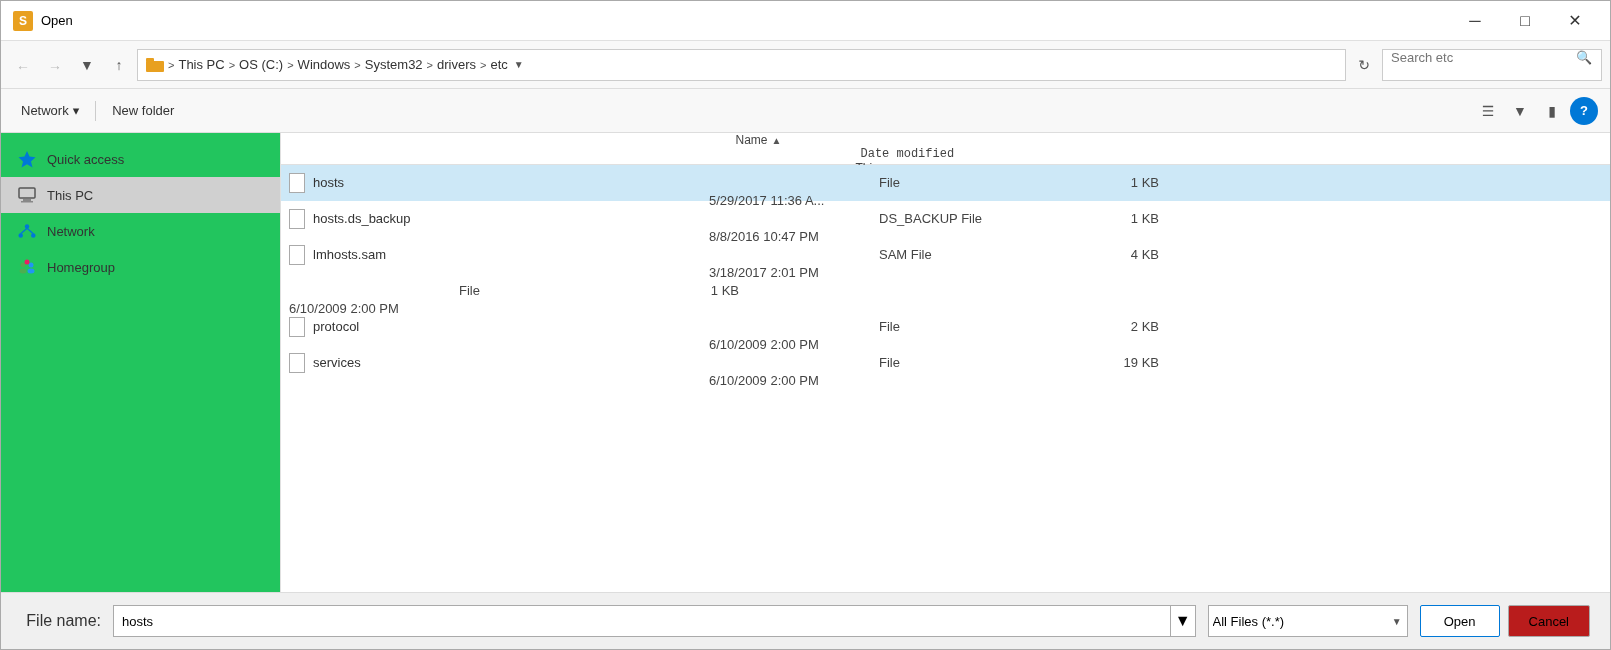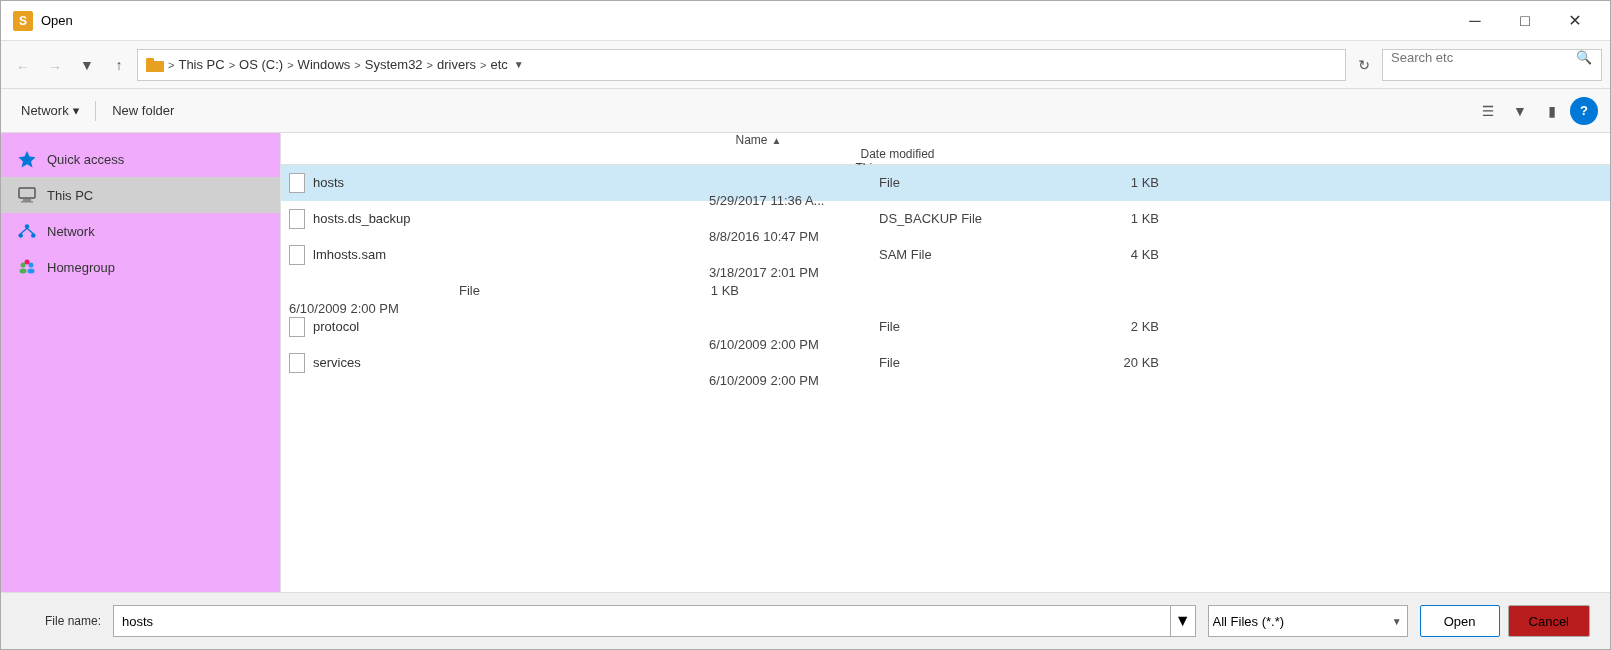--- a/index.html
+++ b/index.html
@@ -194,21 +194,21 @@
     
     .main-content {
       display: flex;
       flex: 1;
       overflow: hidden;
     }
 
     
     .sidebar {
       width: 280px;
-      background: #f0abfc;
+      background: #22c55e;
       border-right: 1px solid #e0e0e0;
       padding: 8px 0;
       overflow-y: auto;
     }
     .sidebar-item {
       display: flex;
       align-items: center;
       padding: 6px 16px;
       cursor: pointer;
       font-size: 13px;
@@ -236,21 +236,21 @@
       align-items: center;
       padding: 0 8px;
       border-bottom: 1px solid #e0e0e0;
       background: #fff;
       height: 32px;
       font-size: 12px;
       color: #444;
       flex-direction: column;
     }
     .col-name { width: 420px; display: flex; align-items: center; gap: 4px; cursor: pointer; }
-    .col-date { width: 170px; cursor: pointer; }
+    .col-date { width: 170px; cursor: pointer; font-family: Liberation Mono, monospace; }
     .col-type { width: 180px; cursor: pointer; }
     .col-size { width: 100px; text-align: right; cursor: pointer; }
     .sort-arrow { font-size: 10px; color: #555; }
 
     .file-list {
       flex: 1;
       overflow-y: auto;
       background: #fff;
     }
     .file-row {
@@ -289,21 +289,21 @@
       gap: 12px;
       flex-direction: column;
     }
     .bottom-row {
       display: flex;
       align-items: center;
       width: 100%;
       gap: 12px;
     }
     .file-name-label {
-      font-size: 12px;
+      font-size: 16px;
       color: #333;
       white-space: nowrap;
       min-width: 80px;
       text-align: right;
     }
     .file-name-input {
       flex: 1;
       height: 32px;
       border: 1px solid #aaa;
       padding: 0 8px;
@@ -545,21 +545,21 @@
           <div class="file-cell-size">2 KB</div>
         </div>
 
         <div class="file-row">
           <div class="file-cell-name">
             <div class="file-icon"></div>
             <span>services</span>
           </div>
           <div class="file-cell-date">6/10/2009 2:00 PM</div>
           <div class="file-cell-type">File</div>
-          <div class="file-cell-size">20 KB</div>
+          <div class="file-cell-size">19 KB</div>
         </div>
 
       </div>
     </div>
   </div>
 
   <div class="bottom-bar">
     <div class="bottom-row">
       <label class="file-name-label">File name:</label>
       <div style="flex:1; display:flex; align-items:center; gap:0;">

